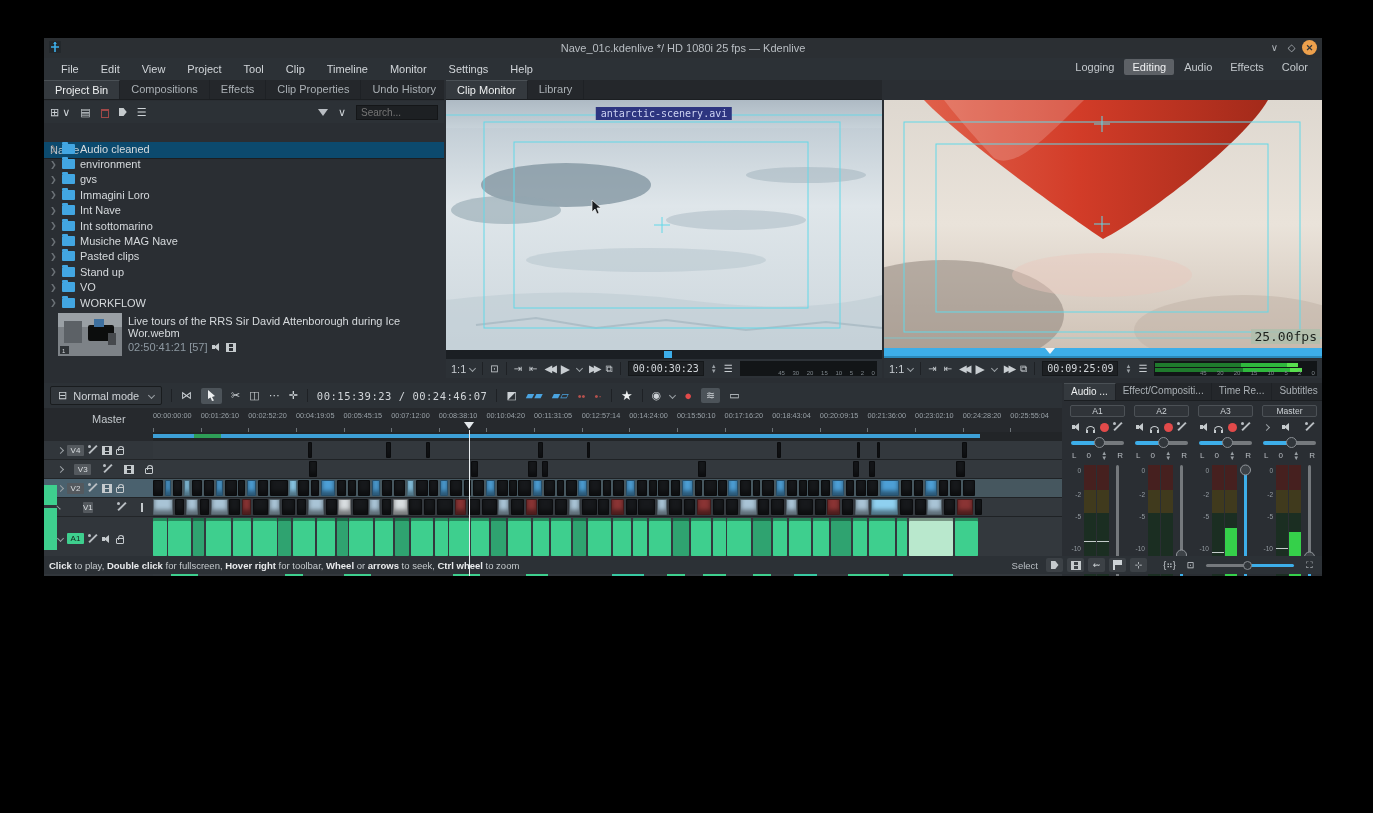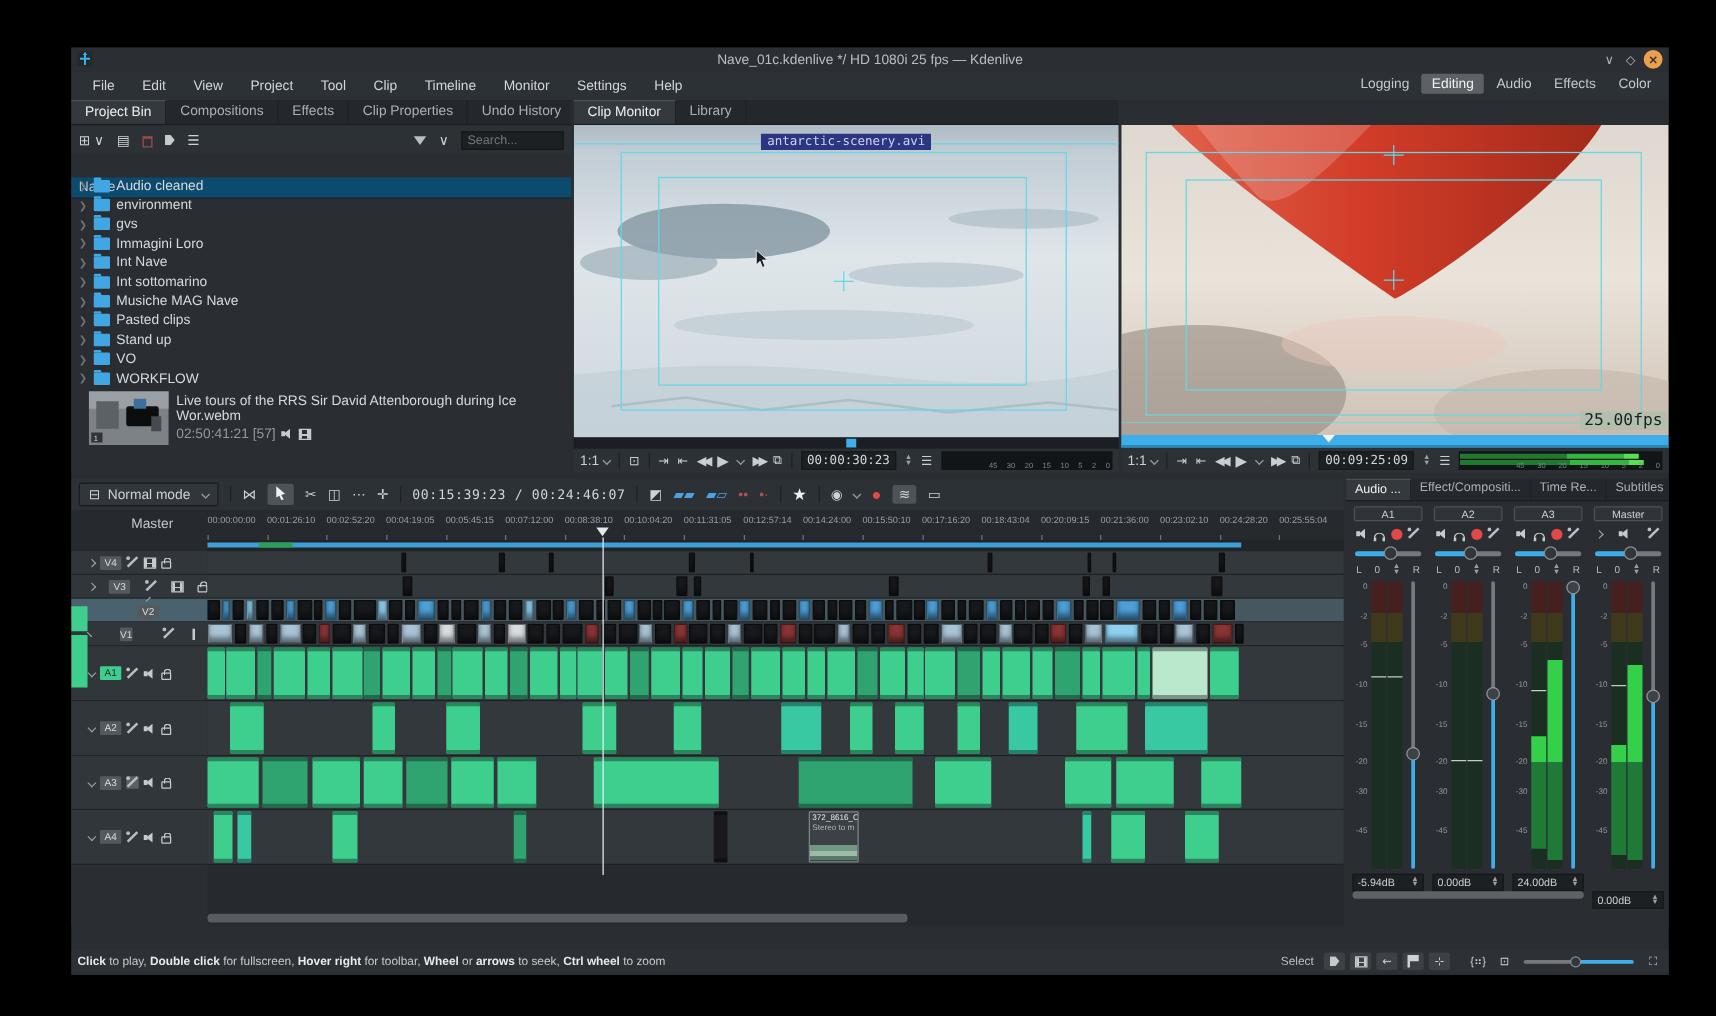--- a/index.html
+++ b/index.html
@@ -1,18 +1,18 @@
 <!DOCTYPE html>
 <html><head>
 <meta charset="utf-8">
 <style>
   * { margin:0; padding:0; box-sizing:border-box; }
   html,body { width:1373px; height:813px; background:#000; overflow:hidden;
     font-family:"Liberation Sans", sans-serif; font-size:11px; color:#ced2d6; }
-  #win { position:absolute; left:57px; top:38px; width:1278px; height:742px;
+  #win { position:absolute; left:44px; top:38px; width:1278px; height:538px;
     background:#2a2e33; overflow:hidden; }
   
   #titlebar { position:absolute; left:0; top:0; width:100%; height:20px; background:#2b2f33;
     display:flex; align-items:center; }
   #appicon { position:absolute; left:4px; top:2px; width:14px; height:14px; }
   #appicon svg { display:block; }
   #wintitle { width:100%; text-align:center; color:#b9bec3; font-size:11px; }
   .winctl { position:absolute; top:2px; width:15px; height:15px; display:flex; align-items:center;
     justify-content:center; color:#aeb3b8; font-size:10px; }
   #ctl-shade { right:40px; } #ctl-max { right:23px; }
@@ -93,21 +93,21 @@
   #tl-corner span { position:absolute; left:48px; top:5px; }
   #ruler { position:absolute; left:109px; top:0; right:0; height:24px; background:#26292d; }
   .ruler-lab { position:absolute; top:3px; font-size:7.3px; color:#98a0a6; white-space:nowrap; }
   .ruler-tick { position:absolute; bottom:0; width:1px; height:4px; background:#6c7378; }
   #zonebar { position:absolute; left:109px; top:24px; right:0; height:9px; background:#222528; }
   #zone-fill { position:absolute; left:0; top:2px; height:4px; width:91%; background:#3d9fd6; }
   #zone-green { position:absolute; left:4.5%; top:2px; height:4px; width:3%; background:#2e9e57; }
   #trackheads { position:absolute; left:0; top:33px; width:109px; bottom:0; background:#2a2e33; }
   .thead { position:absolute; left:0; width:109px; background:#31363b; border-bottom:1px solid #222528;
     display:flex; align-items:center; gap:4px; padding-left:14px; }
-  .thead.active { background:#4a616e;flex-direction:column; }
+  .thead.active { background:#4a616e; }
   .tlabel { width:17px; height:11px; background:#54595e; color:#d9dde0; font-size:8px; text-align:center;
     line-height:11px; border-radius:1px; }
   .tlabel.rec { background:#3ecf8e; color:#15241c; }
   .green-tag { position:absolute; left:0; width:13px; background:#3ecf8e; }
   #tracks { position:absolute; left:109px; top:33px; right:0; bottom:0; }
   .trackrow { position:absolute; left:0; right:0; border-bottom:1px solid #1f2225; background:#33383d; }
   .trackrow.active { background:#46575f; }
   .clip { position:absolute; top:1px; bottom:1px; border-radius:1px; }
   .clip.audio { box-shadow:inset 0 3px 0 rgba(0,0,0,.35), inset 0 -3px 0 rgba(0,0,0,.35); }
   .clip.vid { box-shadow:inset 0 -4px 4px rgba(0,0,0,.45); border:1px solid rgba(0,0,0,.5); }

